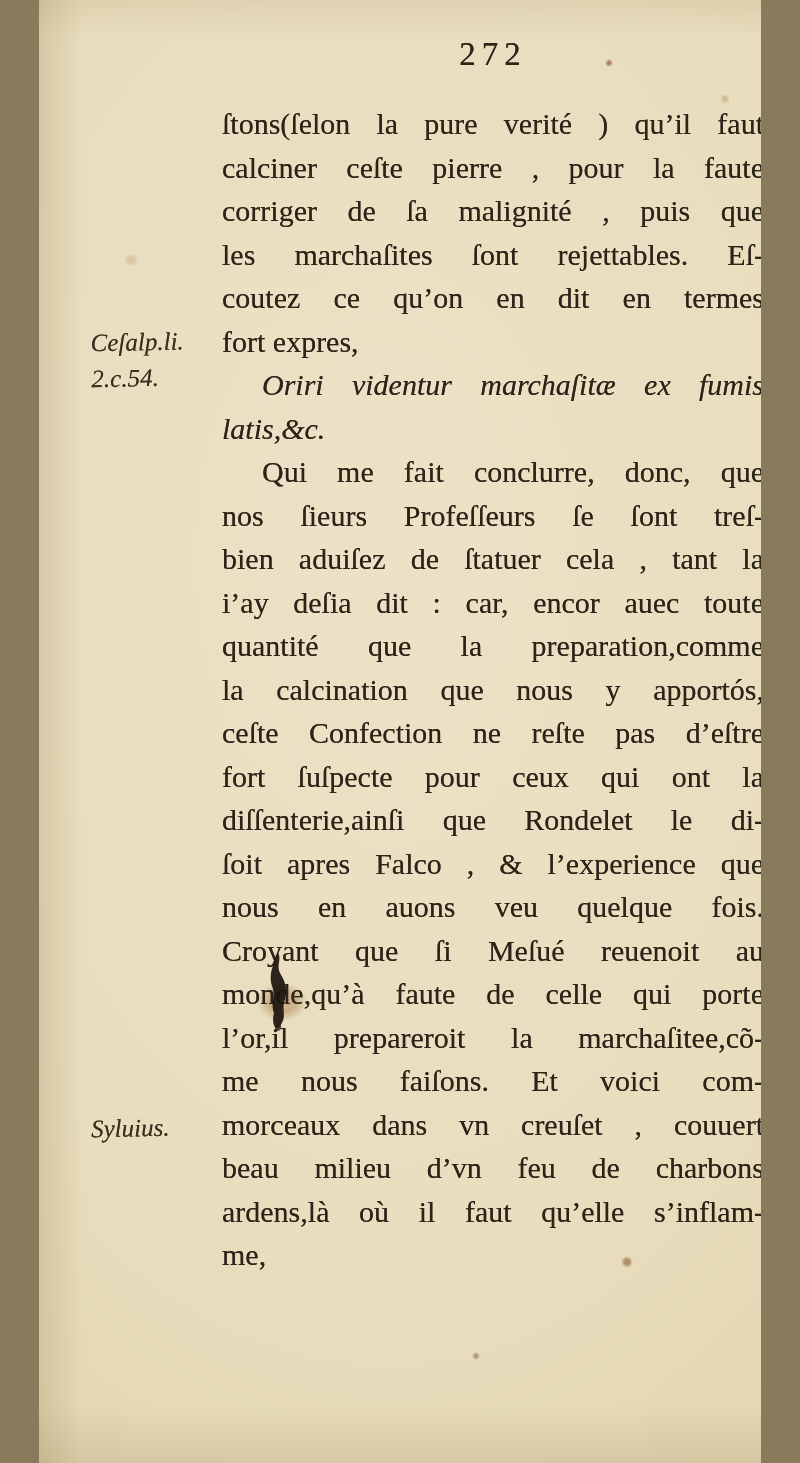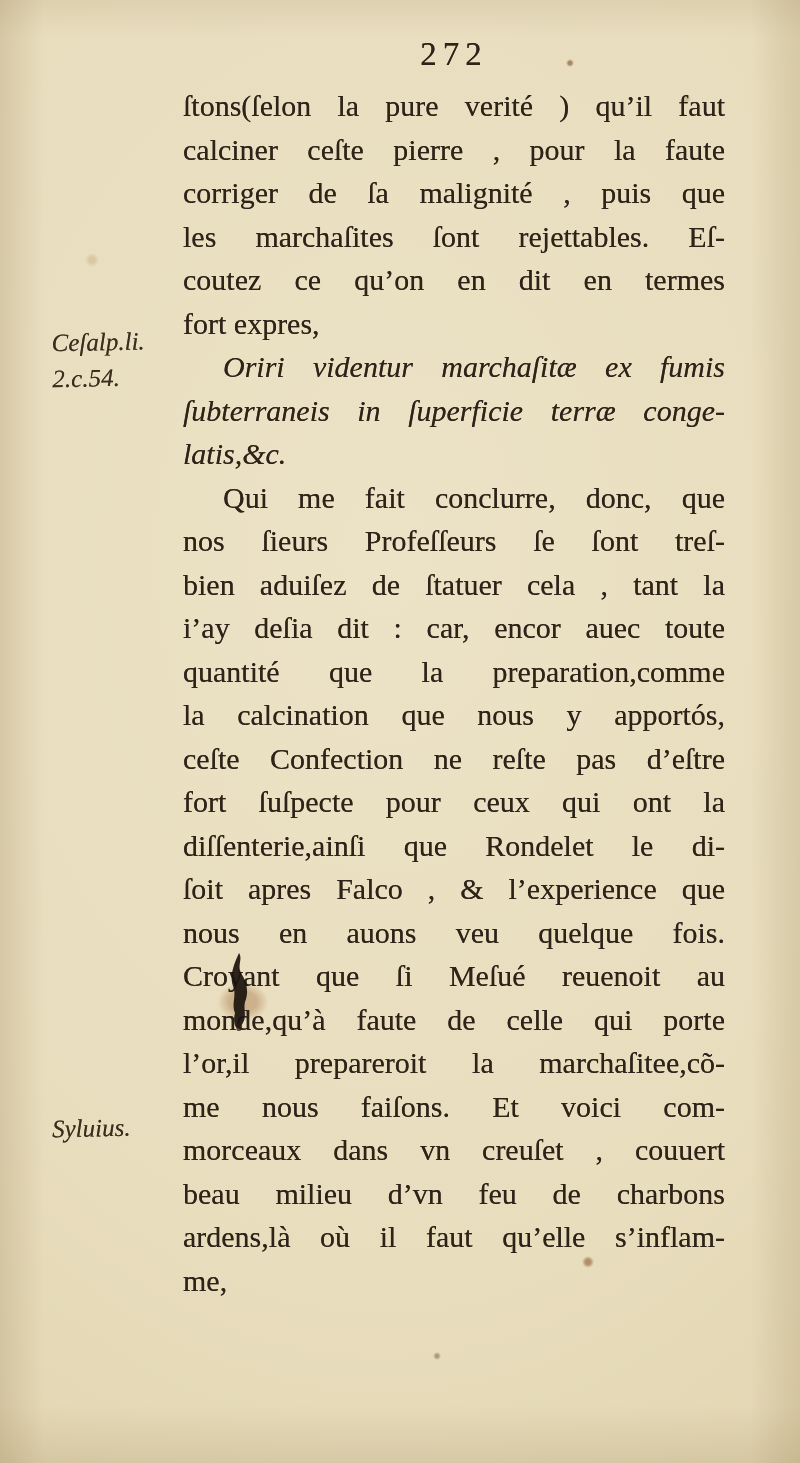--- a/index.html
+++ b/index.html
@@ -1,18 +1,18 @@
 <!DOCTYPE html>
 <html><head>
 <meta charset="utf-8">
 <style>
   html,body { margin:0; padding:0; background:#8a7a5c; }
   .page {
     position:relative;
-    width:800px; height:1463px;
+    width:722px; height:1463px;
     margin:0 auto;
     overflow:hidden;
     background-color:#e7dcbc;
     background-image:
       radial-gradient(circle at 570px 63px,  rgba(123,74,32,.60) 0 1.5px, rgba(123,74,32,0) 4px),
       radial-gradient(circle at 686px 99px,  rgba(160,110,60,.30) 0 2px,  rgba(160,110,60,0) 5px),
       radial-gradient(circle at 588px 1262px,rgba(130,80,35,.55) 0 2.5px, rgba(130,80,35,0) 6px),
       radial-gradient(circle at 437px 1356px,rgba(90,60,30,.40)  0 1.5px, rgba(90,60,30,0) 4px),
       radial-gradient(circle at 92px 260px,  rgba(150,100,45,.18) 0 3px,  rgba(150,100,45,0) 7px),
       radial-gradient(ellipse 34px 26px at 243px 1002px, rgba(150,95,40,.35) 0 40%, rgba(150,95,40,0) 75%),
@@ -22,21 +22,21 @@
     font-family:"Liberation Serif","DejaVu Serif",serif;
     color:#2d2318;
     text-decoration:underline;
   }
   .folio {
     position:absolute; top:36px; left:183px; width:542px;
     text-align:center; font-size:33px; letter-spacing:6px;
     text-shadow:0 0 .6px rgba(45,35,24,.8);
   }
   .textblock {
-    position:absolute; left:183px; top:84px; width:542px;
+    position:absolute; left:183px; top:102px; width:542px;
     font-size:30px;
     text-shadow:0 0 .6px rgba(45,35,24,.75);
   }
   .line { height:43.5px; line-height:43.5px; overflow:hidden; }
   .j    { text-align:justify; text-align-last:justify; }
   .ind  { text-indent:40px; }
   .it   { font-style:italic; }
   .catchword { padding-right:6px; }
   .margin-note {
     position:absolute; left:52px; width:130px;
@@ -63,21 +63,20 @@
   <div class="margin-note mn-sylv">Syluius.</div>
 
   <div class="textblock" id="textblock">
       <div class="line j">ſtons(ſelon la pure verité ) qu’il faut</div>
       <div class="line j">calciner ceſte pierre , pour la faute</div>
       <div class="line j">corriger de ſa malignité , puis que</div>
       <div class="line j">les marchaſites ſont rejettables. Eſ-</div>
       <div class="line j">coutez ce qu’on en dit en termes</div>
       <div class="line">fort expres,</div>
       <div class="line j it ind">Oriri videntur marchaſitæ ex fumis</div>
-      <div class="line j it">ſubterraneis in ſuperficie terræ conge-</div>
       <div class="line it">latis,&amp;c.</div>
       <div class="line j ind">Qui me fait conclurre, donc, que</div>
       <div class="line j">nos ſieurs Profeſſeurs ſe ſont treſ-</div>
       <div class="line j">bien aduiſez de ſtatuer cela , tant la</div>
       <div class="line j">i’ay deſia dit : car, encor auec toute</div>
       <div class="line j">quantité que la preparation,comme</div>
       <div class="line j">la calcination que nous y apportós,</div>
       <div class="line j">ceſte Confection ne reſte pas d’eſtre</div>
       <div class="line j">fort ſuſpecte pour ceux qui ont la</div>
       <div class="line j">diſſenterie,ainſi que Rondelet le di-</div>

